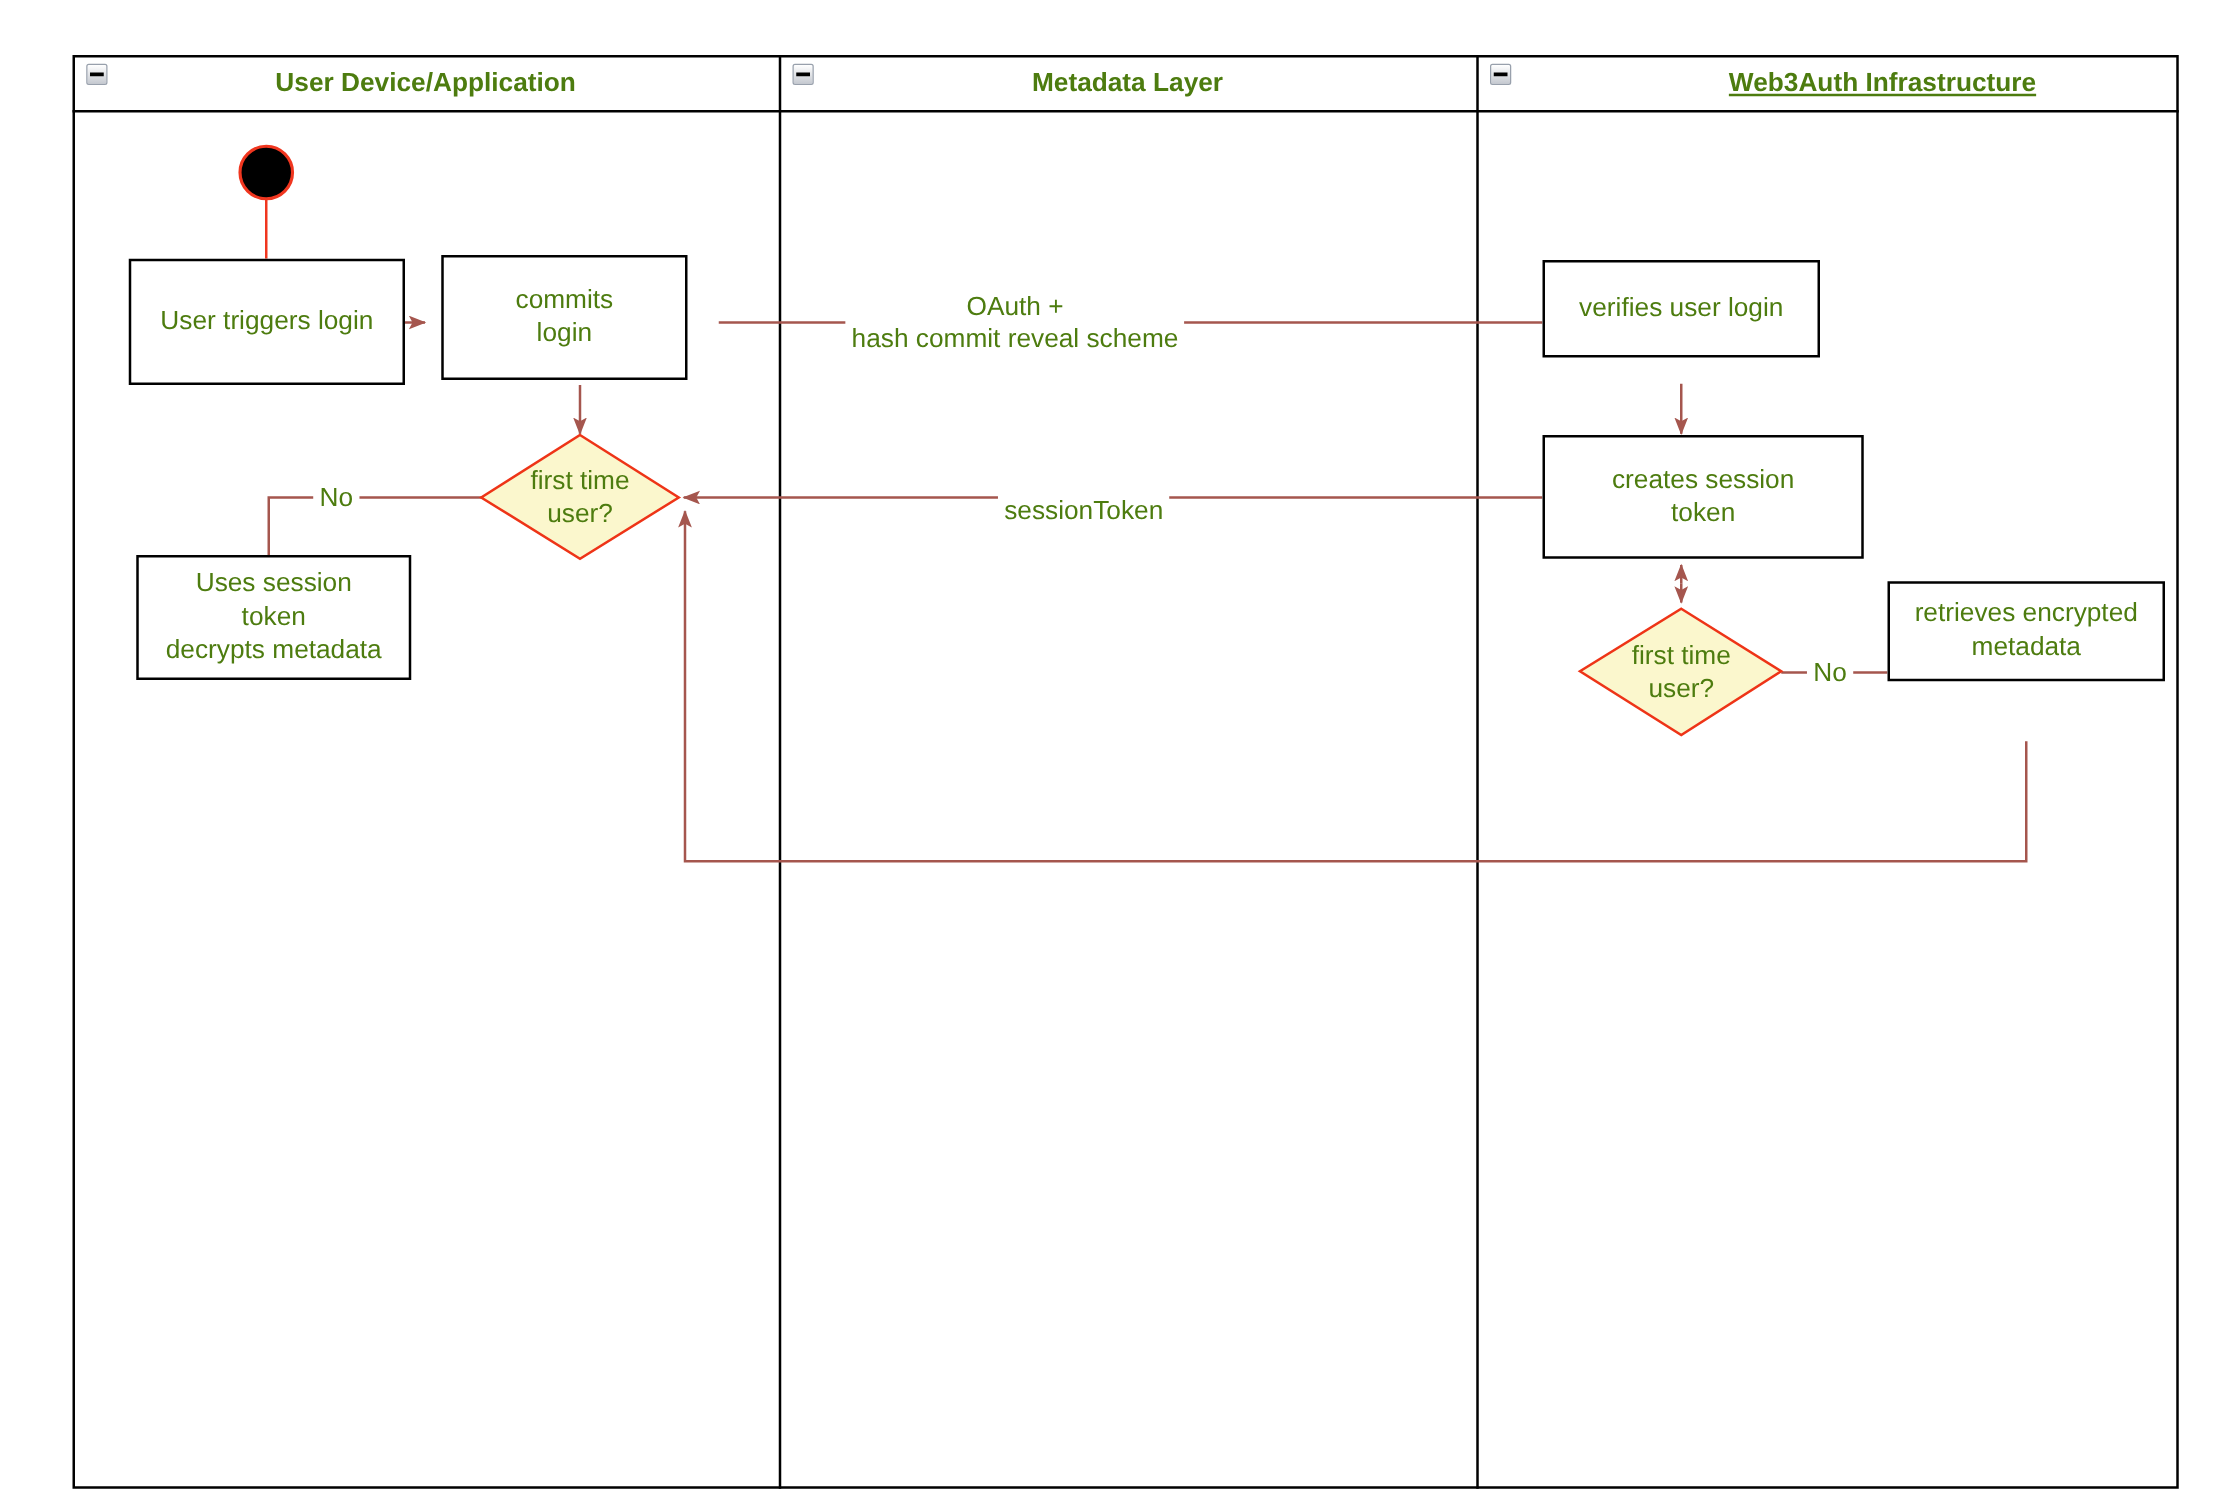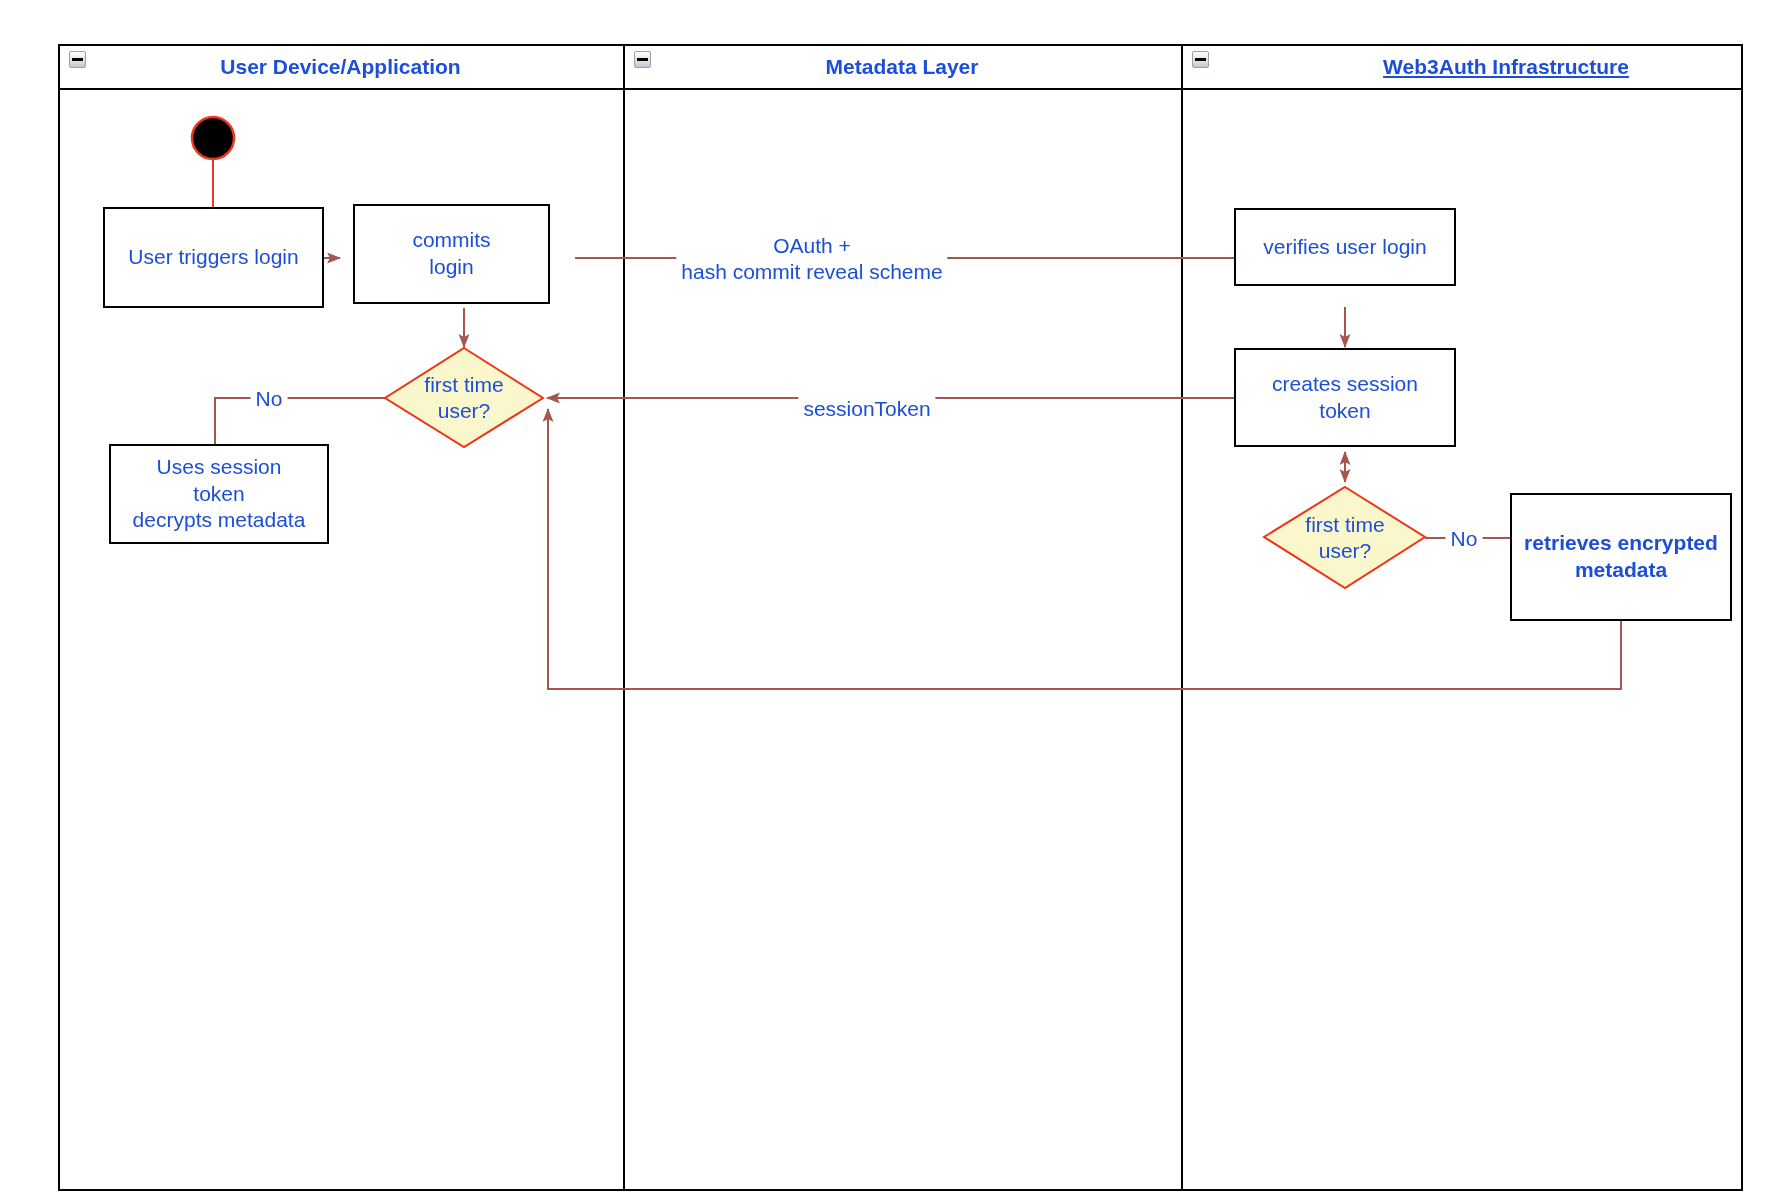--- a/index.html
+++ b/index.html
@@ -2,21 +2,21 @@
 <html><head>
 <meta charset="utf-8">
 <style>
   html, body { margin: 0; padding: 0; background: #ffffff; }
   #canvas {
     position: relative;
     width: 1780px;
     height: 1202px;
     background: #ffffff;
     font-family: "Liberation Sans", "DejaVu Sans", sans-serif;
-    color: #1d4ed8;
+    color: #4d7c0f;
     overflow: hidden;
   }
   .pool {
     position: absolute;
     left: 58px; top: 44px;
     width: 1685px; height: 1147px;
     border: 2px solid #000;
     box-sizing: border-box;
     background: #fff;
   }
@@ -119,24 +119,24 @@
 
   <div class="node" style="left:353px; top:204px; width:197px; height:100px;">commits
 login</div>
 
   <div class="node" style="left:109px; top:444px; width:220px; height:100px;">Uses session
 token
 decrypts metadata</div>
 
   <div class="node" style="left:1234px; top:208px; width:222px; height:78px;">verifies user login</div>
 
-  <div class="node" style="left:1234px; top:348px; width:222px; height:99px;">creates session
+  <div class="node" style="left:1234px; top:348px; width:257px; height:99px;">creates session
 token</div>
 
-  <div class="node" style="left:1510px; top:493px; width:222px; height:128px;font-weight:bold;">retrieves encrypted
+  <div class="node" style="left:1510px; top:465px; width:222px; height:80px;">retrieves encrypted
 metadata</div>
 
   <div class="dlabel" style="left:464px; top:398px;">first time
 user?</div>
   <div class="dlabel" style="left:1345px; top:538px;">first time
 user?</div>
 
   <div class="elabel" style="left:812px; top:259px;">OAuth +
 hash commit reveal scheme</div>
   <div class="elabel" style="left:867px; top:409px;">sessionToken</div>

